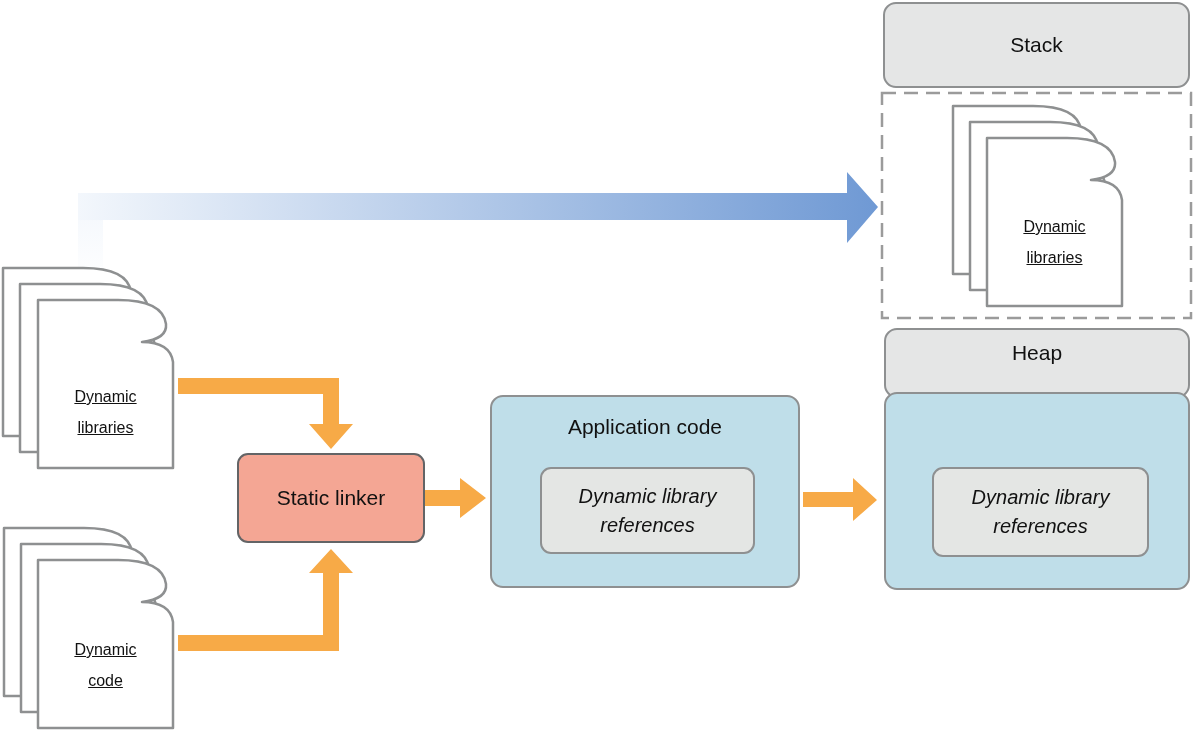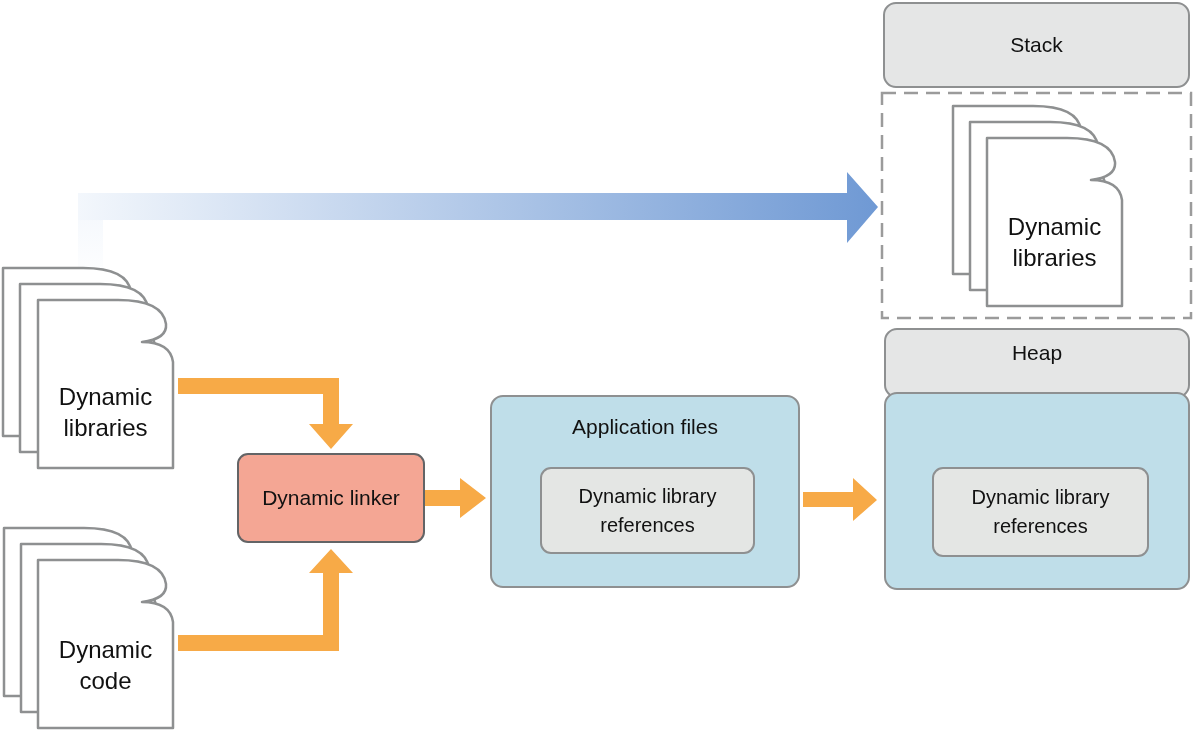--- a/index.html
+++ b/index.html
@@ -29,34 +29,34 @@
     margin-top:18px;
     text-align:center;
     font-size:21px;
   }
   .innerbox{
     position:absolute;box-sizing:border-box;
     background:var(--innerGray,#e4e6e4);
     border:2px solid var(--borderGray,#8e9091);
     border-radius:11px;
     display:flex;flex-direction:column;align-items:center;justify-content:center;
-    font-size:20px;line-height:29px;text-align:center;
+    font-size:20px;line-height:29px;text-align:center;font-style:italic;
   }
   .linker{
     background:var(--salmon,#f4a694);
     border:2px solid var(--borderDark,#636466);
     border-radius:11px;
     display:flex;align-items:center;justify-content:center;
     font-size:21px;
   }
   .doclabel{
     position:absolute;z-index:3;
     width:135px;
     text-align:center;
-    font-size:24px;line-height:31px;
+    font-size:16px;line-height:31px;text-decoration:underline;
   }
   .docpage{
     fill:#ffffff;
     stroke:var(--docStroke,#8e9091);
     stroke-width:2.5;
     stroke-linejoin:round;
   }
   .orange{fill:var(--orange,#f7aa47);}
   .dashedrect{
     fill:none;
@@ -142,24 +142,24 @@
   </div>
 
   <div class="node bluebox" style="left:884px;top:392px;width:306px;height:198px;">
     <div class="innerbox" style="left:46px;top:73px;width:217px;height:90px;">
       <div>Dynamic library</div>
       <div>references</div>
     </div>
   </div>
 
   <div class="node bluebox" style="left:490px;top:395px;width:310px;height:193px;">
-    <div class="title">Application files</div>
+    <div class="title">Application code</div>
     <div class="innerbox" style="left:48px;top:70px;width:215px;height:87px;">
       <div>Dynamic library</div>
       <div>references</div>
     </div>
   </div>
 
   <div class="node linker" style="left:237px;top:453px;width:188px;height:90px;">
-    <span>Dynamic linker</span>
+    <span>Static linker</span>
   </div>
 
 </div>
 
 </body></html>

